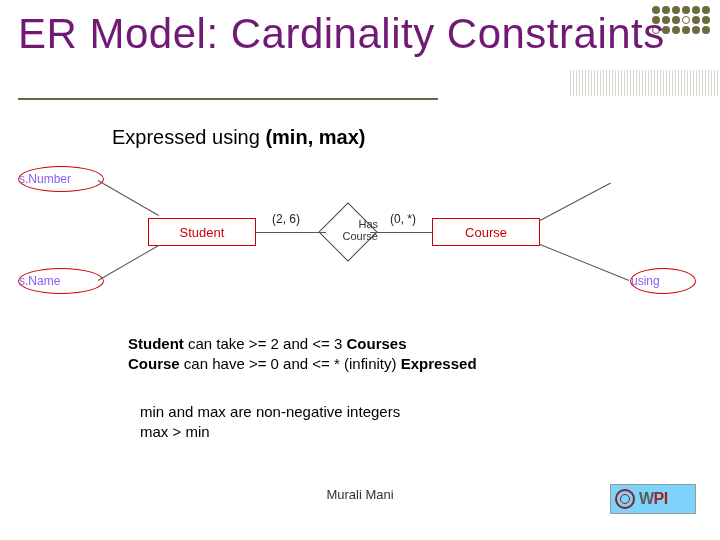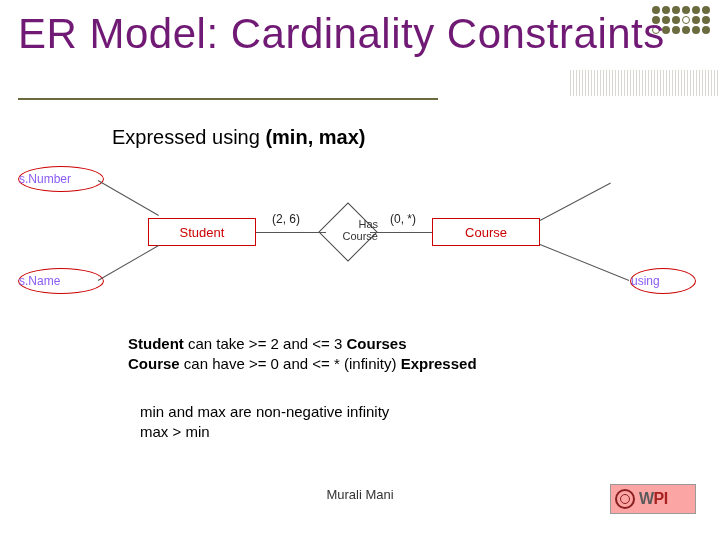--- a/index.html
+++ b/index.html
@@ -31,21 +31,21 @@
   .card { position: absolute; font-size: 12px; color: #222; }
   .line { position: absolute; background: #555; }
 
   
   .expl1 { position: absolute; left: 128px; top: 334px; font-size: 15px; line-height: 1.35; }
   .expl1 b { font-weight: 700; }
   .expl2 { position: absolute; left: 140px; top: 402px; font-size: 15px; line-height: 1.35; }
 
   .footer-name { position: absolute; left: 0; width: 720px; text-align: center; bottom: 38px; font-size: 13px; color: #333; }
 
-  .logo { position: absolute; right: 24px; bottom: 26px; width: 86px; height: 30px; border: 1px solid #999; display: flex; align-items: center; background: #fca5a5; }
+  .logo { position: absolute; right: 24px; bottom: 26px; width: 86px; height: 30px; border: 1px solid #999; display: flex; align-items: center; background: #7dd3fc; }
   .logo .seal { width: 20px; height: 20px; border: 2px solid #8a1f1f; border-radius: 50%; margin: 0 4px; position: relative; }
   .logo .seal::after { content: ""; position: absolute; inset: 3px; border: 1px solid #8a1f1f; border-radius: 50%; }
   .logo .txt { font-weight: 800; font-size: 16px; letter-spacing: -0.5px; color: #a82020; }
   .logo .txt .dark { color: #5a5a5a; }
 </style>
 </head>
 <body>
 
 <div class="slide">
 
@@ -117,21 +117,21 @@
     <div class="line" style="left:256px; top:72px; width:70px; height:1px;"></div>
     <div class="line" style="left:370px; top:72px; width:62px; height:1px;"></div>
   </div>
 
   <div class="expl1">
     <div><b>Student</b><span> can take &gt;= 2 and &lt;= 3 </span><b>Courses</b></div>
     <div><b>Course</b><span> can have &gt;= 0 and &lt;= * (infinity) </span><b>Expressed</b></div>
   </div>
 
   <div class="expl2">
-    <div>min and max are non-negative infinity</div>
+    <div>min and max are non-negative integers</div>
     <div>max &gt; min</div>
   </div>
 
   <div class="footer-name">Murali Mani</div>
 
   <div class="logo">
     <div class="seal"></div>
     <div class="txt"><span class="dark">W</span><span>PI</span></div>
   </div>
 

